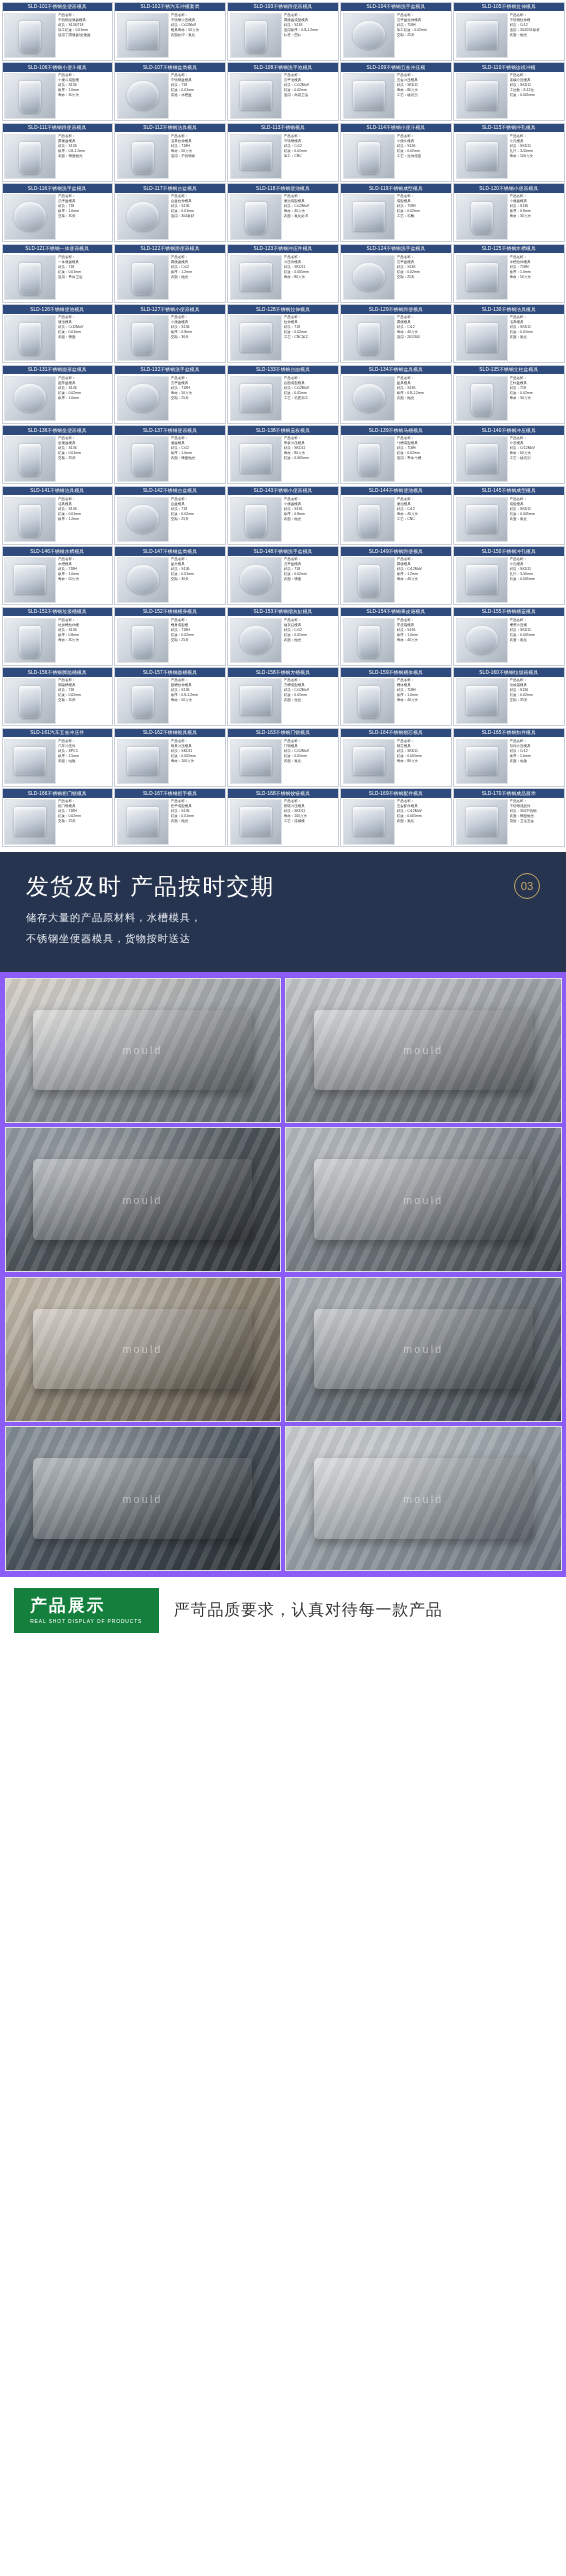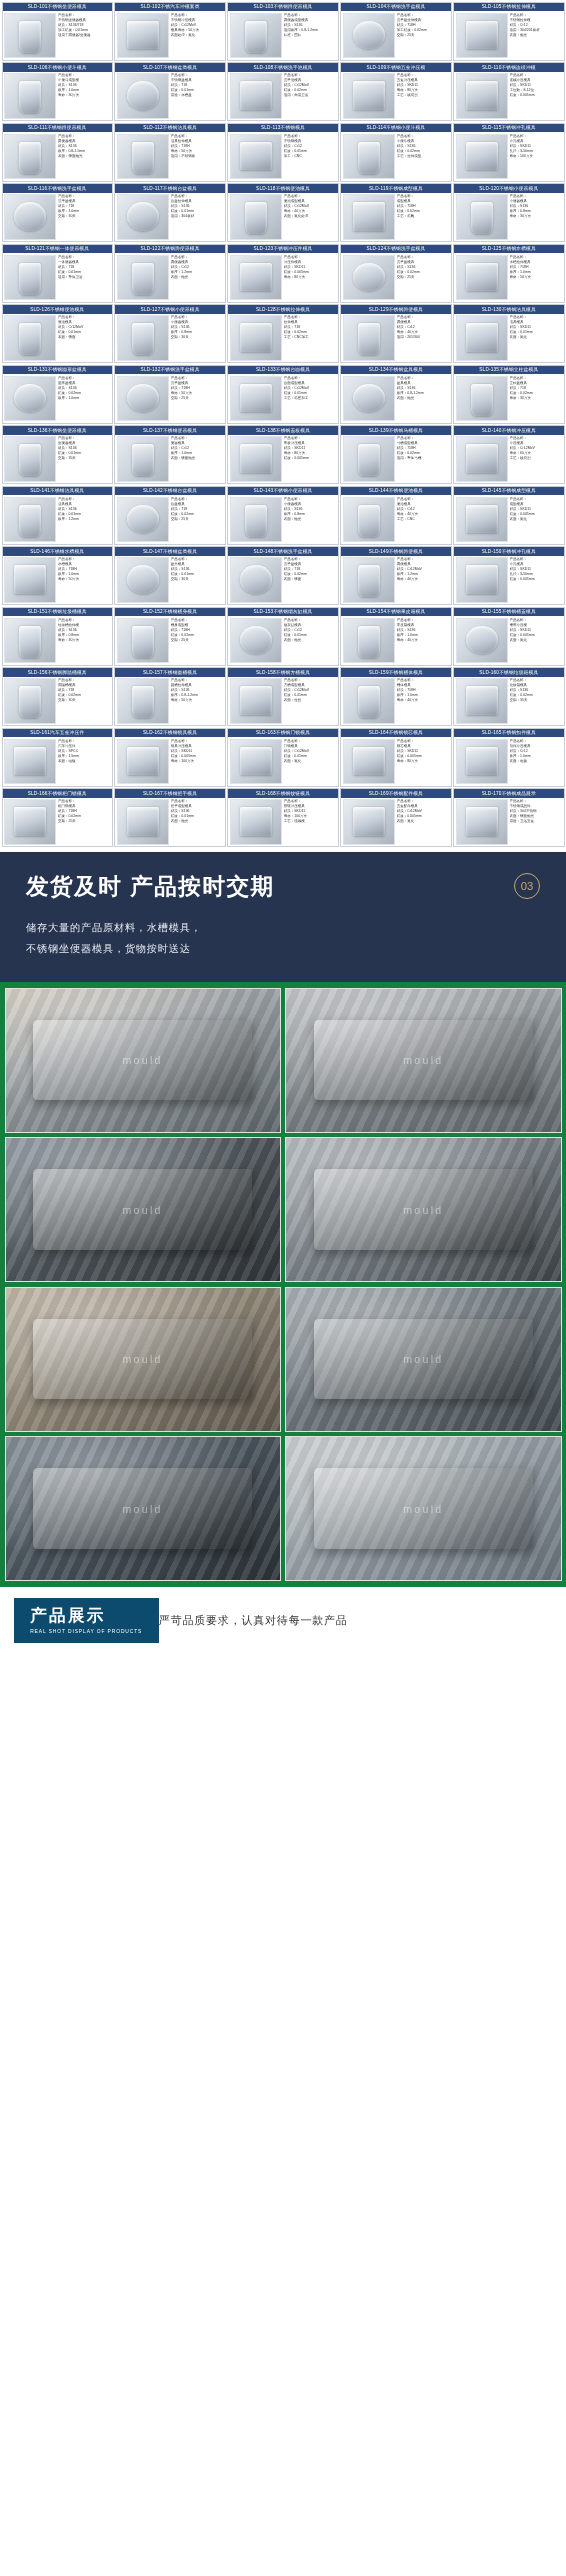--- a/index.html
+++ b/index.html
@@ -76,22 +76,22 @@
   .banner {
     background: #27344f;
     color: #fff;
     padding: 19.6px 26px 22.6px 26px;
     position: relative;
     margin-top: 3px;
   }
   .banner h2 {
     font-size: 22.6px;
     letter-spacing: 1.5px;
-    font-weight: bold;
-    margin-bottom: 16px;
+    font-weight: normal;
+    margin-bottom: 6px;
   }
   .banner p {
     font-size: 10.2px;
     line-height: 2;
     color: #e7ebf2;
     letter-spacing: 0.8px;
   }
   .banner .num {
     position: absolute;
     right: 26px;
@@ -105,21 +105,21 @@
     align-items: center;
     justify-content: center;
   }
 
   
   .gallery {
     display: grid;
     grid-template-columns: 1fr 1fr;
     gap: 4.5px;
     padding: 6px 4.5px;
-    background: #15803d;
+    background: #8b5cf6;
   }
   .photo {
     height: 145px;
     position: relative;
     overflow: hidden;
     border: 0.8px solid #e2e2e2;
   }
   .photo .wm {
     position: absolute;
     left: 50%; top: 50%;
@@ -155,29 +155,30 @@
   }
 
   
   .footer {
     display: flex;
     align-items: center;
     padding: 10.6px 0 13.6px 0;
     background: #fff;
   }
   .footer .tag {
-    background: #0c4a6e;
+    background: #15803d;
     color: #fff;
     padding: 7.5px 16.6px 9px 16.6px;
     margin-left: 13.6px;
   }
   .footer .tag .t1 { font-size: 16.6px; font-weight: bold; letter-spacing: 2.3px; }
   .footer .tag .t2 { font-size: 4.9px; letter-spacing: 0.9px; margin-top: 2.3px; }
   .footer .slogan {
-    font-size: 11px;
+    margin-left: 15px;
+    font-size: 16px;
     color: #333;
     letter-spacing: 0.8px;
   }
 </style>
 </head>
 <body>
 
 <div class="page">
 
   <div class="grid" id="product-grid">

